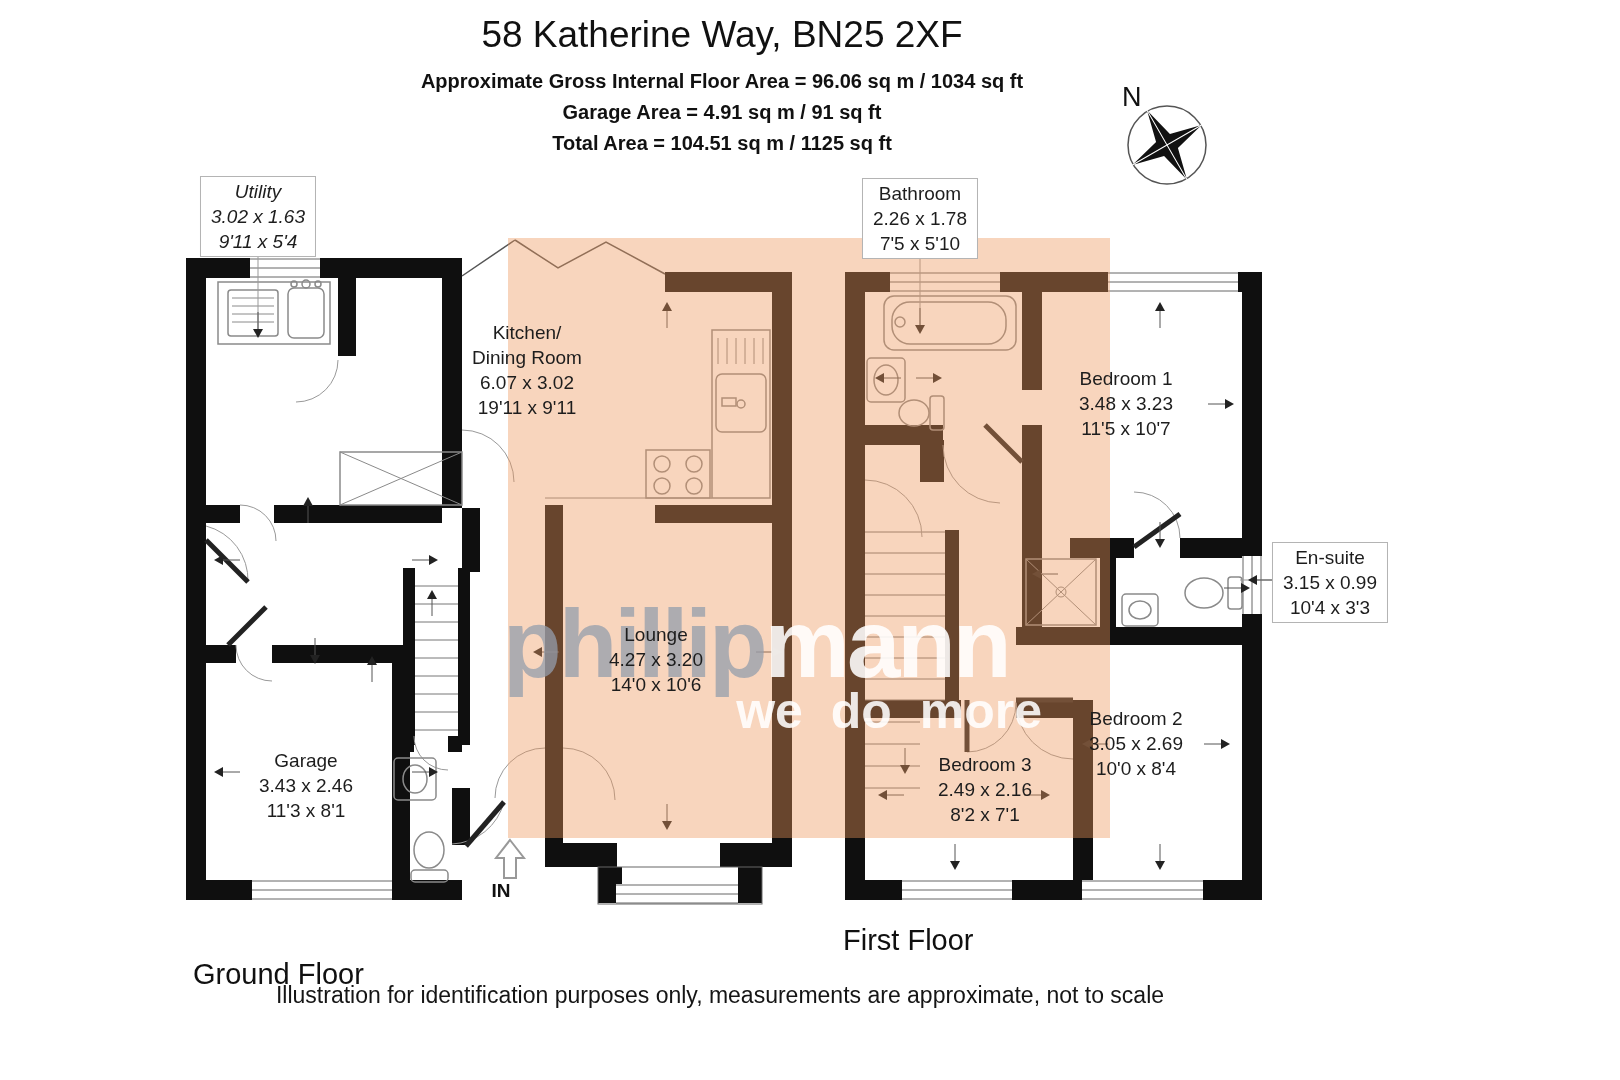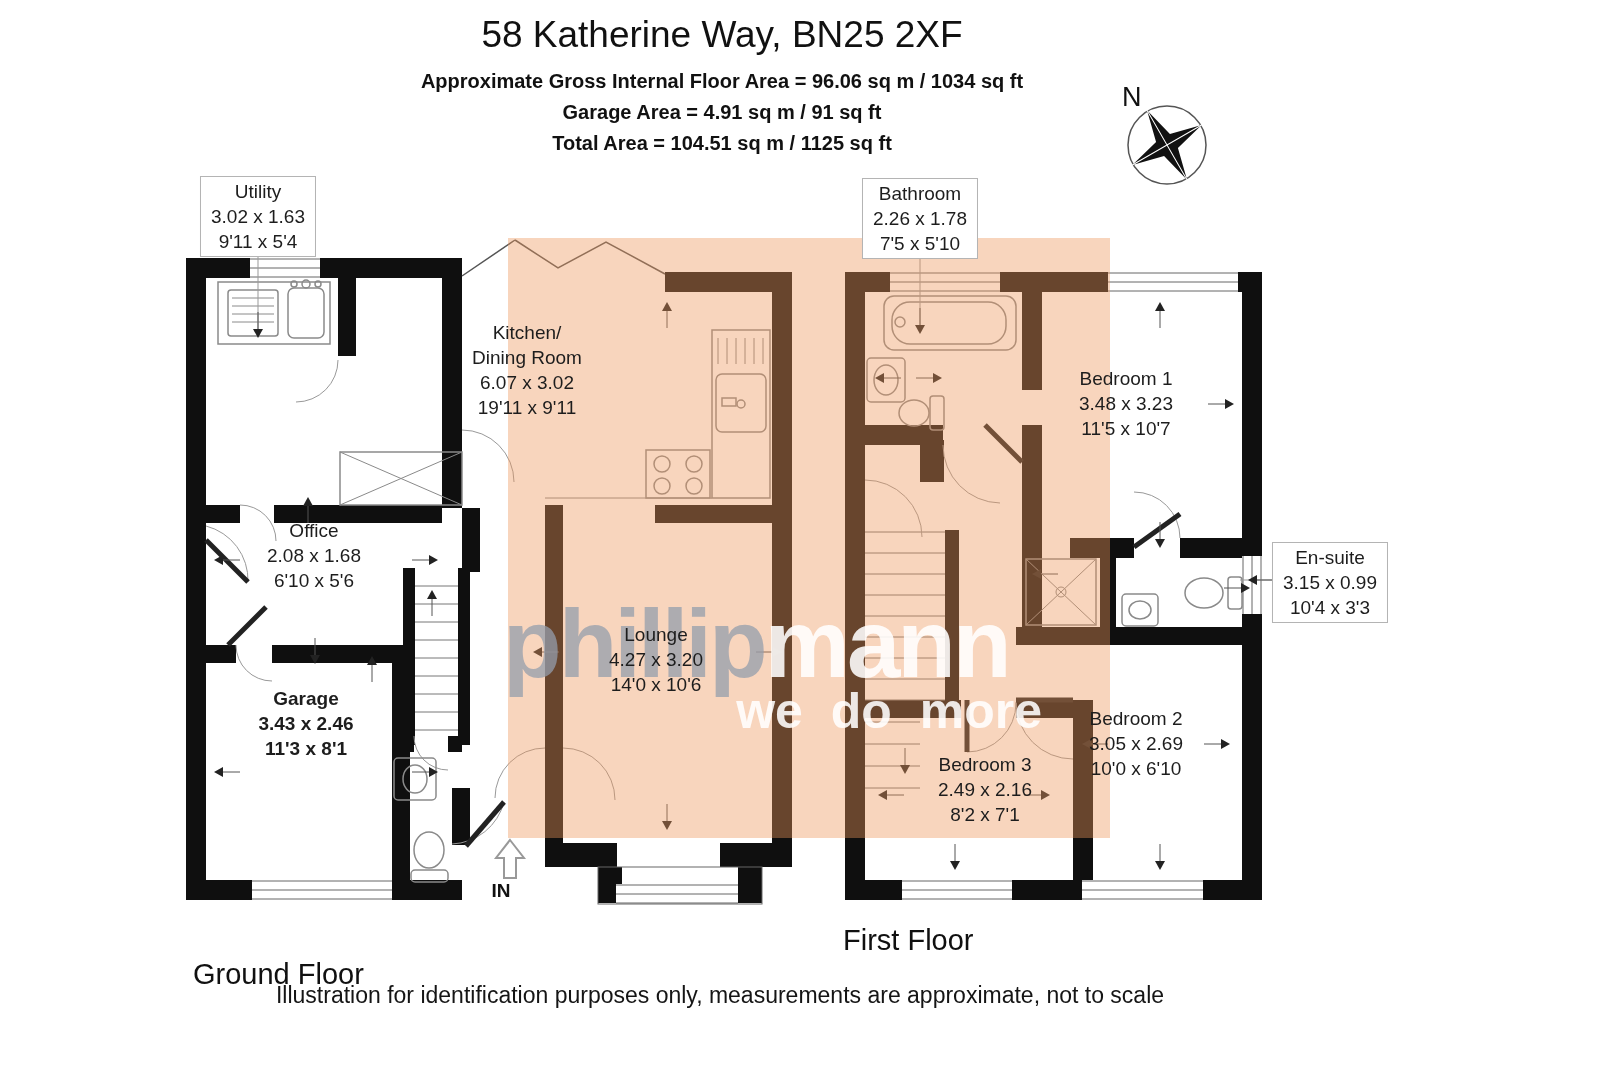--- a/index.html
+++ b/index.html
@@ -275,21 +275,21 @@
     <svg width="130" height="110" viewBox="0 0 130 110">
       <circle cx="64" cy="52" r="39" stroke="#555" stroke-width="1.5" fill="none"></circle>
       <g transform="rotate(-30 64 52)">
         <path d="M64 12 L72 44 L104 52 L72 60 L64 92 L56 60 L24 52 L56 44 Z" fill="#111"></path>
         <path d="M64 12 L64 52 M104 52 L64 52 M64 92 L64 52 M24 52 L64 52" stroke="#fff" stroke-width="1"></path>
       </g>
     </svg>
   </div>
   <div id="compass-n">N</div>
 
-  <div class="rl boxed" style="left:258px;top:176px;">
+  <div class="rl boxed" style="left:258px;top:176px;font-style:italic;">
     <div>Utility</div>
     <div>3.02 x 1.63</div>
     <div>9'11 x 5'4</div>
   </div>
   <div class="rl boxed" style="left:920px;top:178px;">
     <div>Bathroom</div>
     <div>2.26 x 1.78</div>
     <div>7'5 x 5'10</div>
   </div>
   <div class="rl boxed" style="left:1330px;top:542px;">
@@ -297,44 +297,39 @@
     <div>3.15 x 0.99</div>
     <div>10'4 x 3'3</div>
   </div>
 
   <div class="rl" style="left:527px;top:320px;">
     <div>Kitchen/</div>
     <div>Dining Room</div>
     <div>6.07 x 3.02</div>
     <div>19'11 x 9'11</div>
   </div>
-  <div class="rl" style="left:314px;top:518px;">
-    <div>Office</div>
-    <div>2.08 x 1.68</div>
-    <div>6'10 x 5'6</div>
-  </div>
-  <div class="rl" style="left:306px;top:686px;font-weight:bold;">
+  <div class="rl" style="left:306px;top:748px;">
     <div>Garage</div>
     <div>3.43 x 2.46</div>
     <div>11'3 x 8'1</div>
   </div>
   <div class="rl" style="left:656px;top:622px;">
     <div>Lounge</div>
     <div>4.27 x 3.20</div>
     <div>14'0 x 10'6</div>
   </div>
   <div class="rl" style="left:1126px;top:366px;">
     <div>Bedroom 1</div>
     <div>3.48 x 3.23</div>
     <div>11'5 x 10'7</div>
   </div>
   <div class="rl" style="left:1136px;top:706px;">
     <div>Bedroom 2</div>
     <div>3.05 x 2.69</div>
-    <div>10'0 x 6'10</div>
+    <div>10'0 x 8'4</div>
   </div>
   <div class="rl" style="left:953px;top:752px;margin-left:32px;">
     <div>Bedroom 3</div>
     <div>2.49 x 2.16</div>
     <div>8'2 x 7'1</div>
   </div>
 
   <div id="in-label">IN</div>
 
   <div class="floor-caption" style="left:193px;top:924px;margin-top:34px;">Ground Floor</div>

